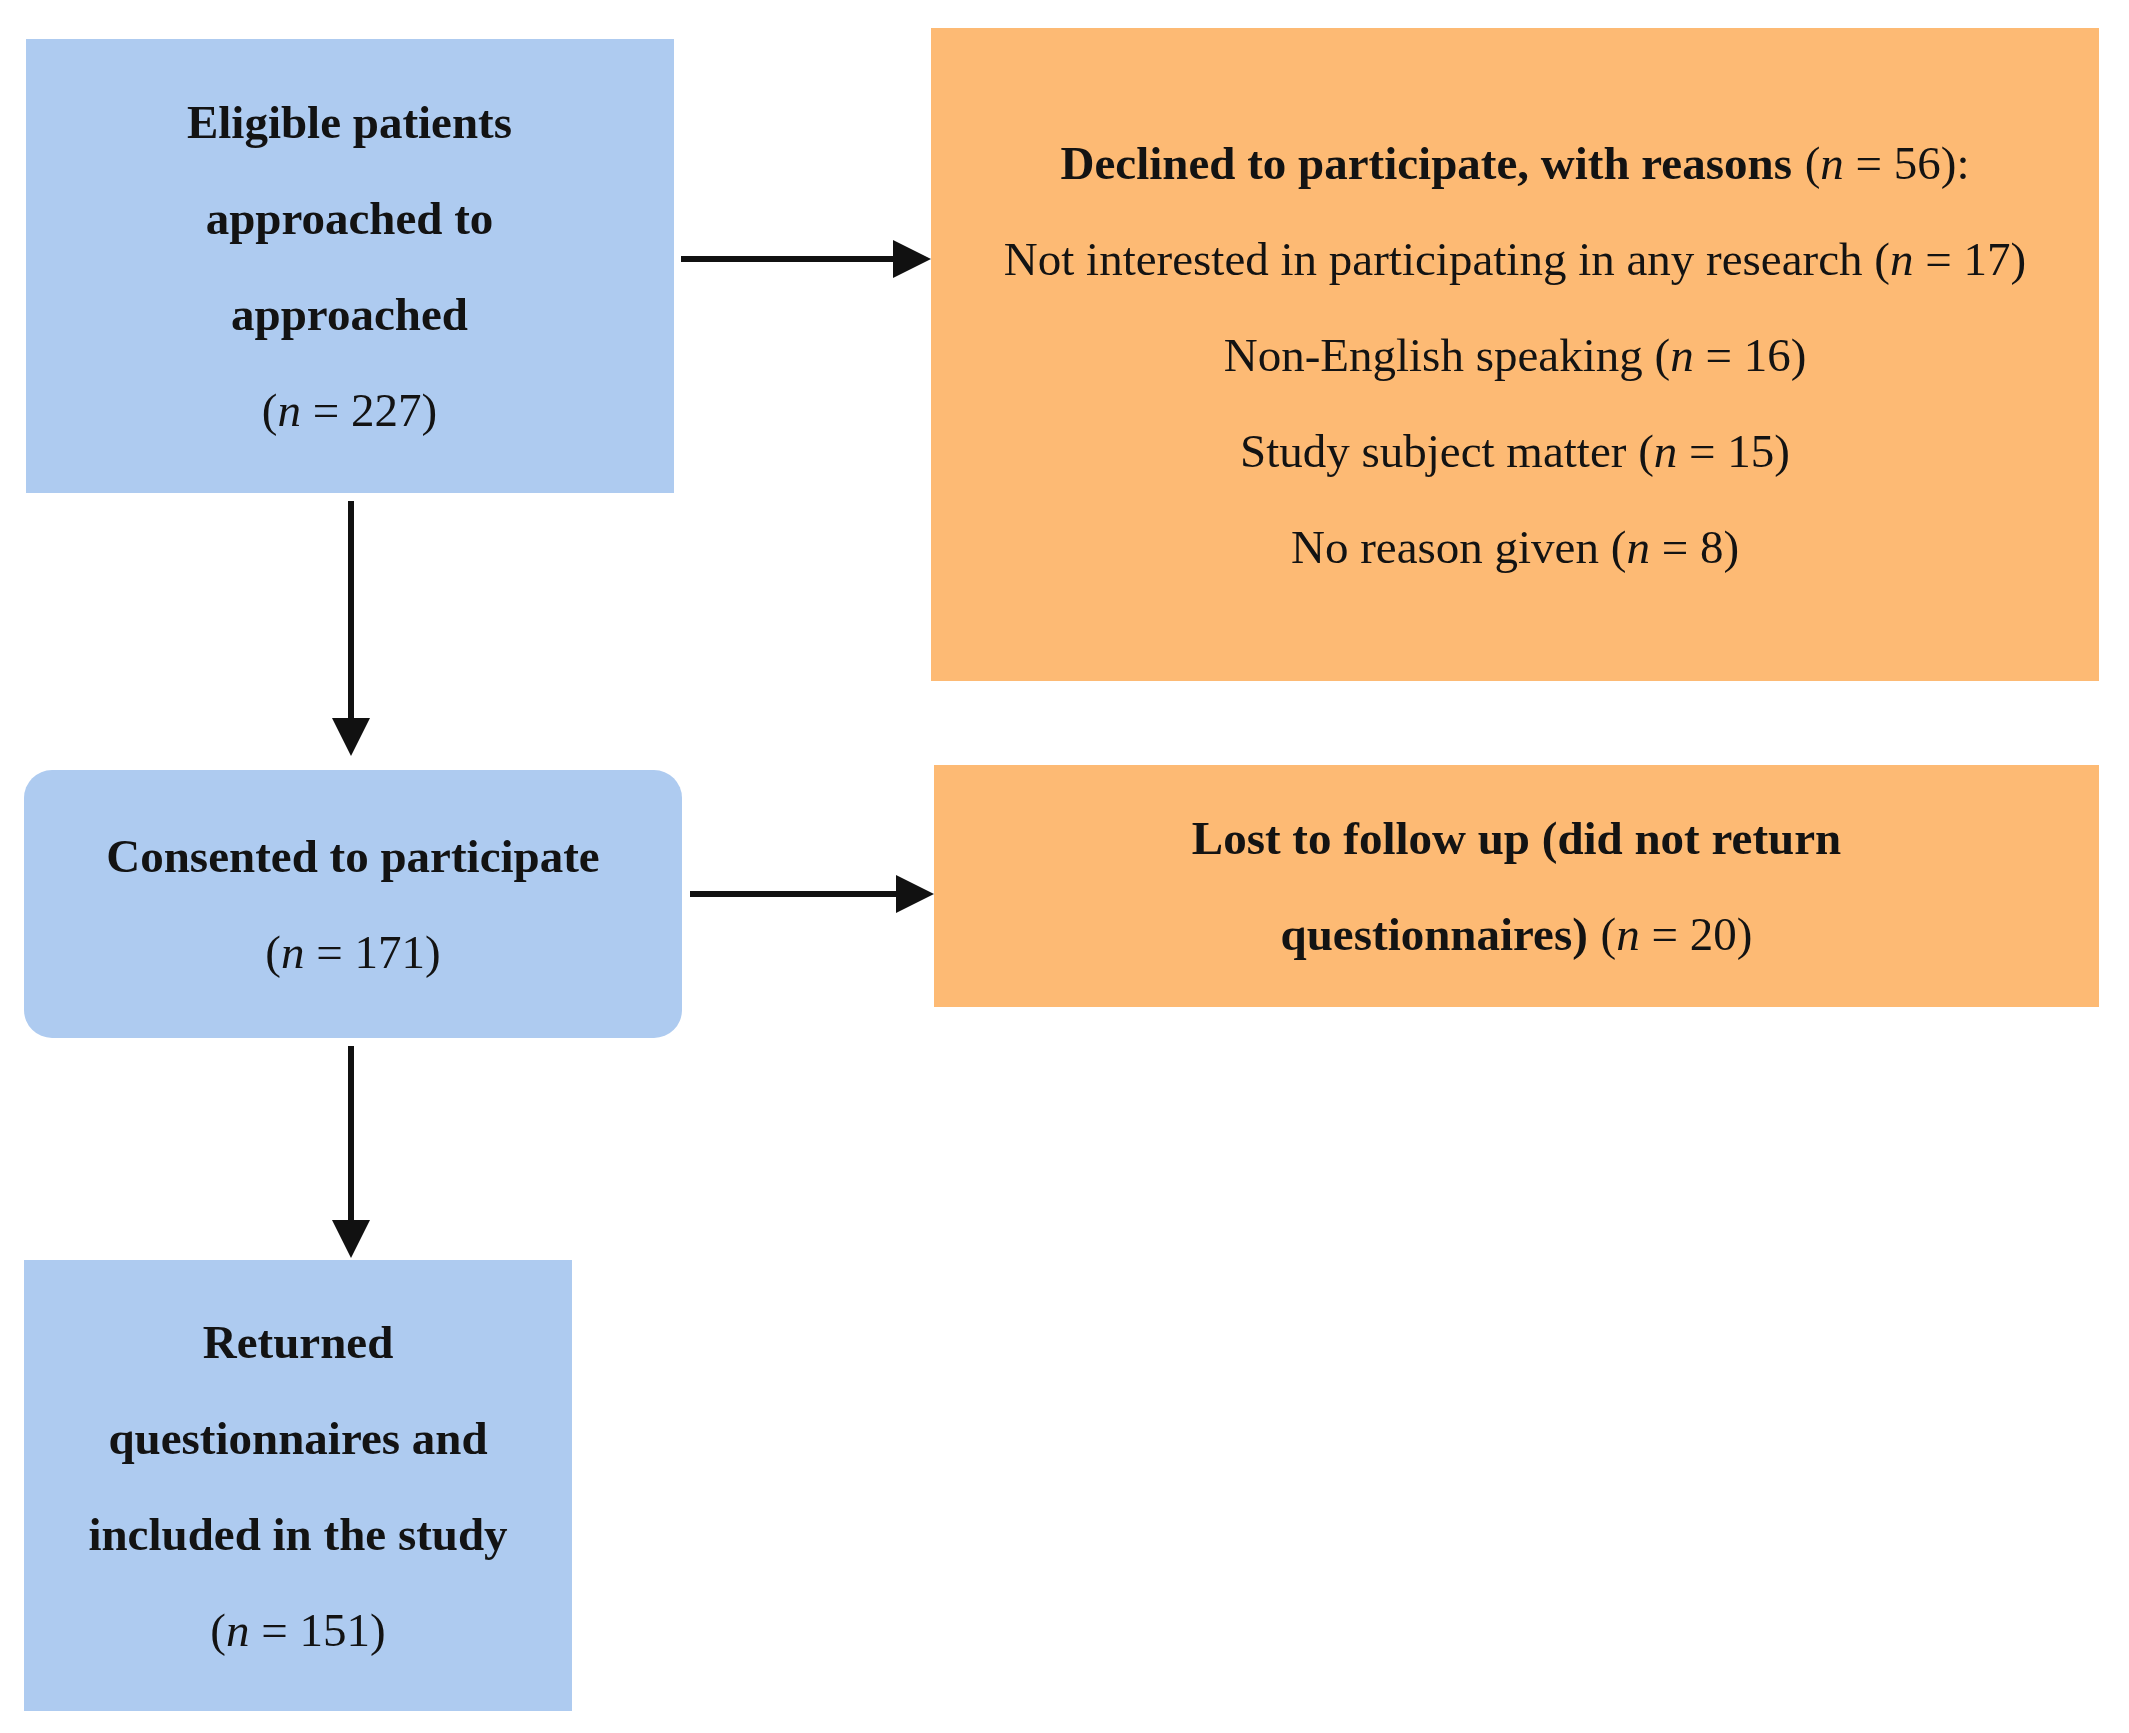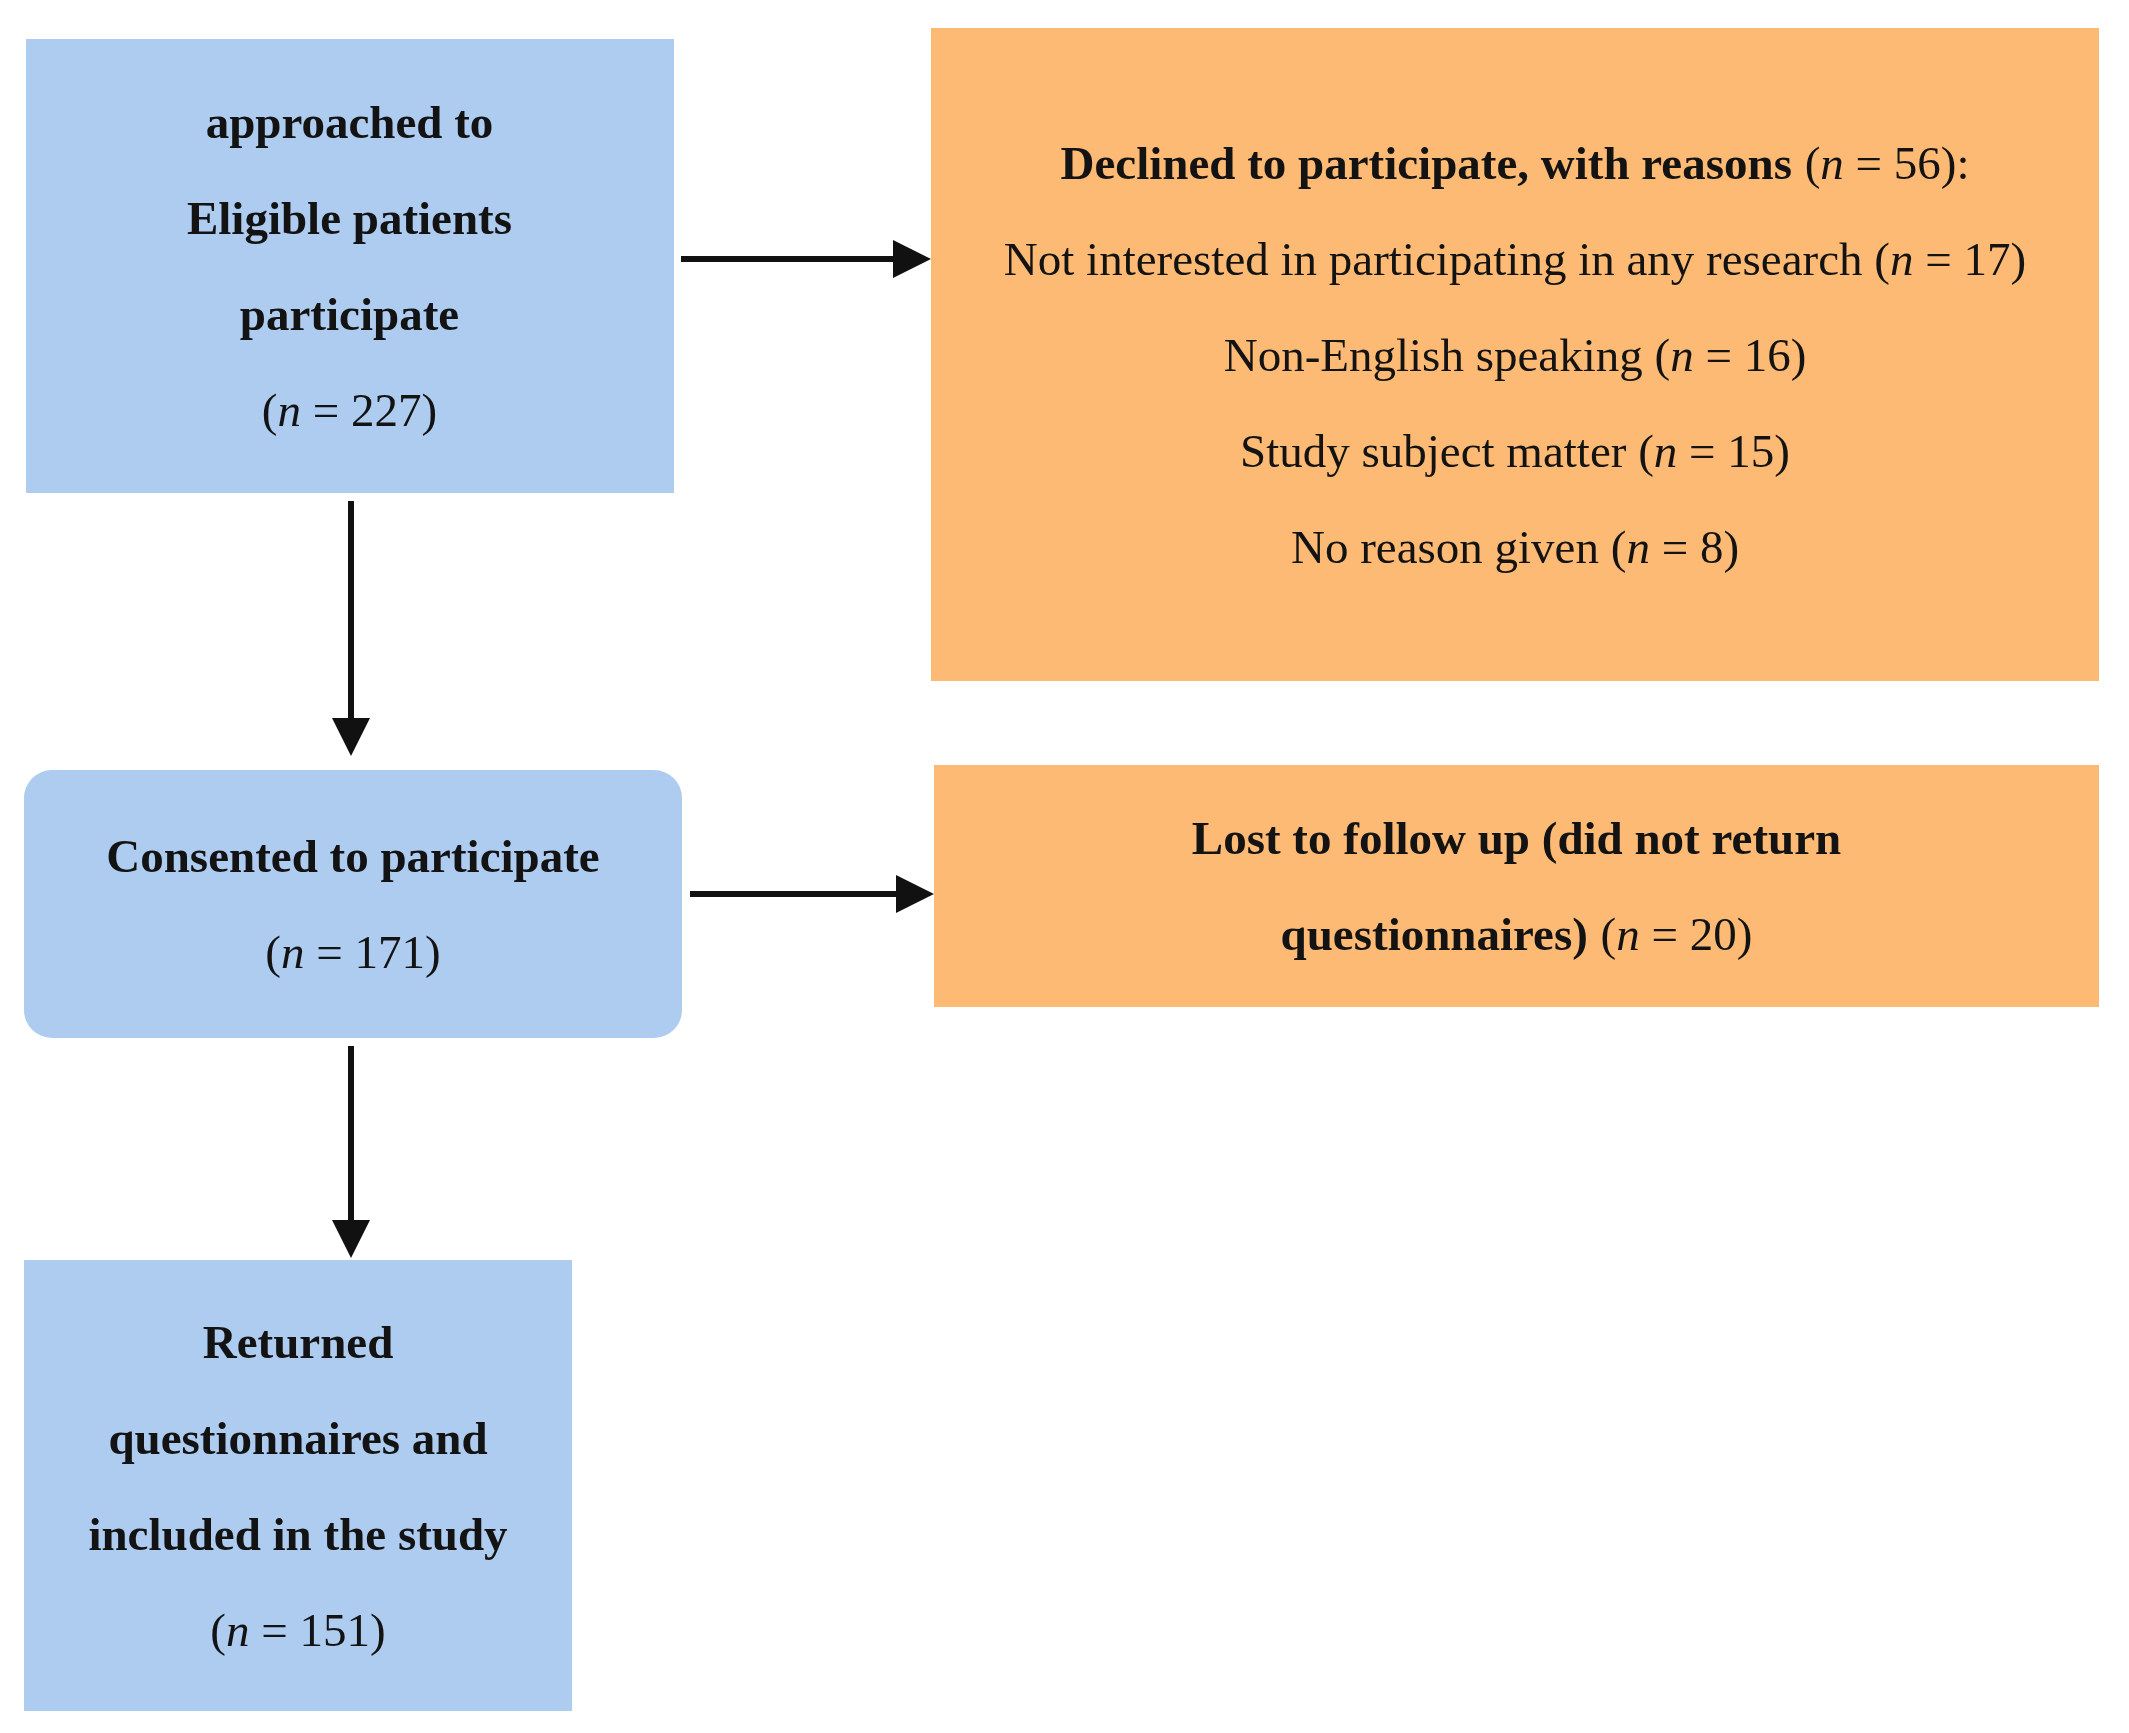--- a/index.html
+++ b/index.html
@@ -51,23 +51,23 @@
     border-top: 38px solid #111;
   }
   i { font-style: italic; }
 </style>
 </head>
 <body>
 
 <div class="canvas">
 
   <div class="box primary" style="left:25.5px; top:39px; width:648px; height:454px;">
+    <div class="bold">Eligible patients</div>
     <div class="bold">approached to</div>
-    <div class="bold">Eligible patients</div>
-    <div class="bold">participate</div>
+    <div class="bold">approached</div>
     <div class="count nvar">(<i>n</i> = 227)</div>
   </div>
 
   <div class="box secondary" style="left:931px; top:28px; width:1168px; height:653px;">
     <div>
       <span class="bold">Declined to participate, with reasons</span><span class="count heading-count nvar">(<i>n</i> = 56):</span>
     </div>
     <div class="reasons-wrap">
       <div class="nvar">Not interested in participating in any research (<i>n</i> = 17)</div>
       <div class="nvar">Non-English speaking (<i>n</i> = 16)</div>

